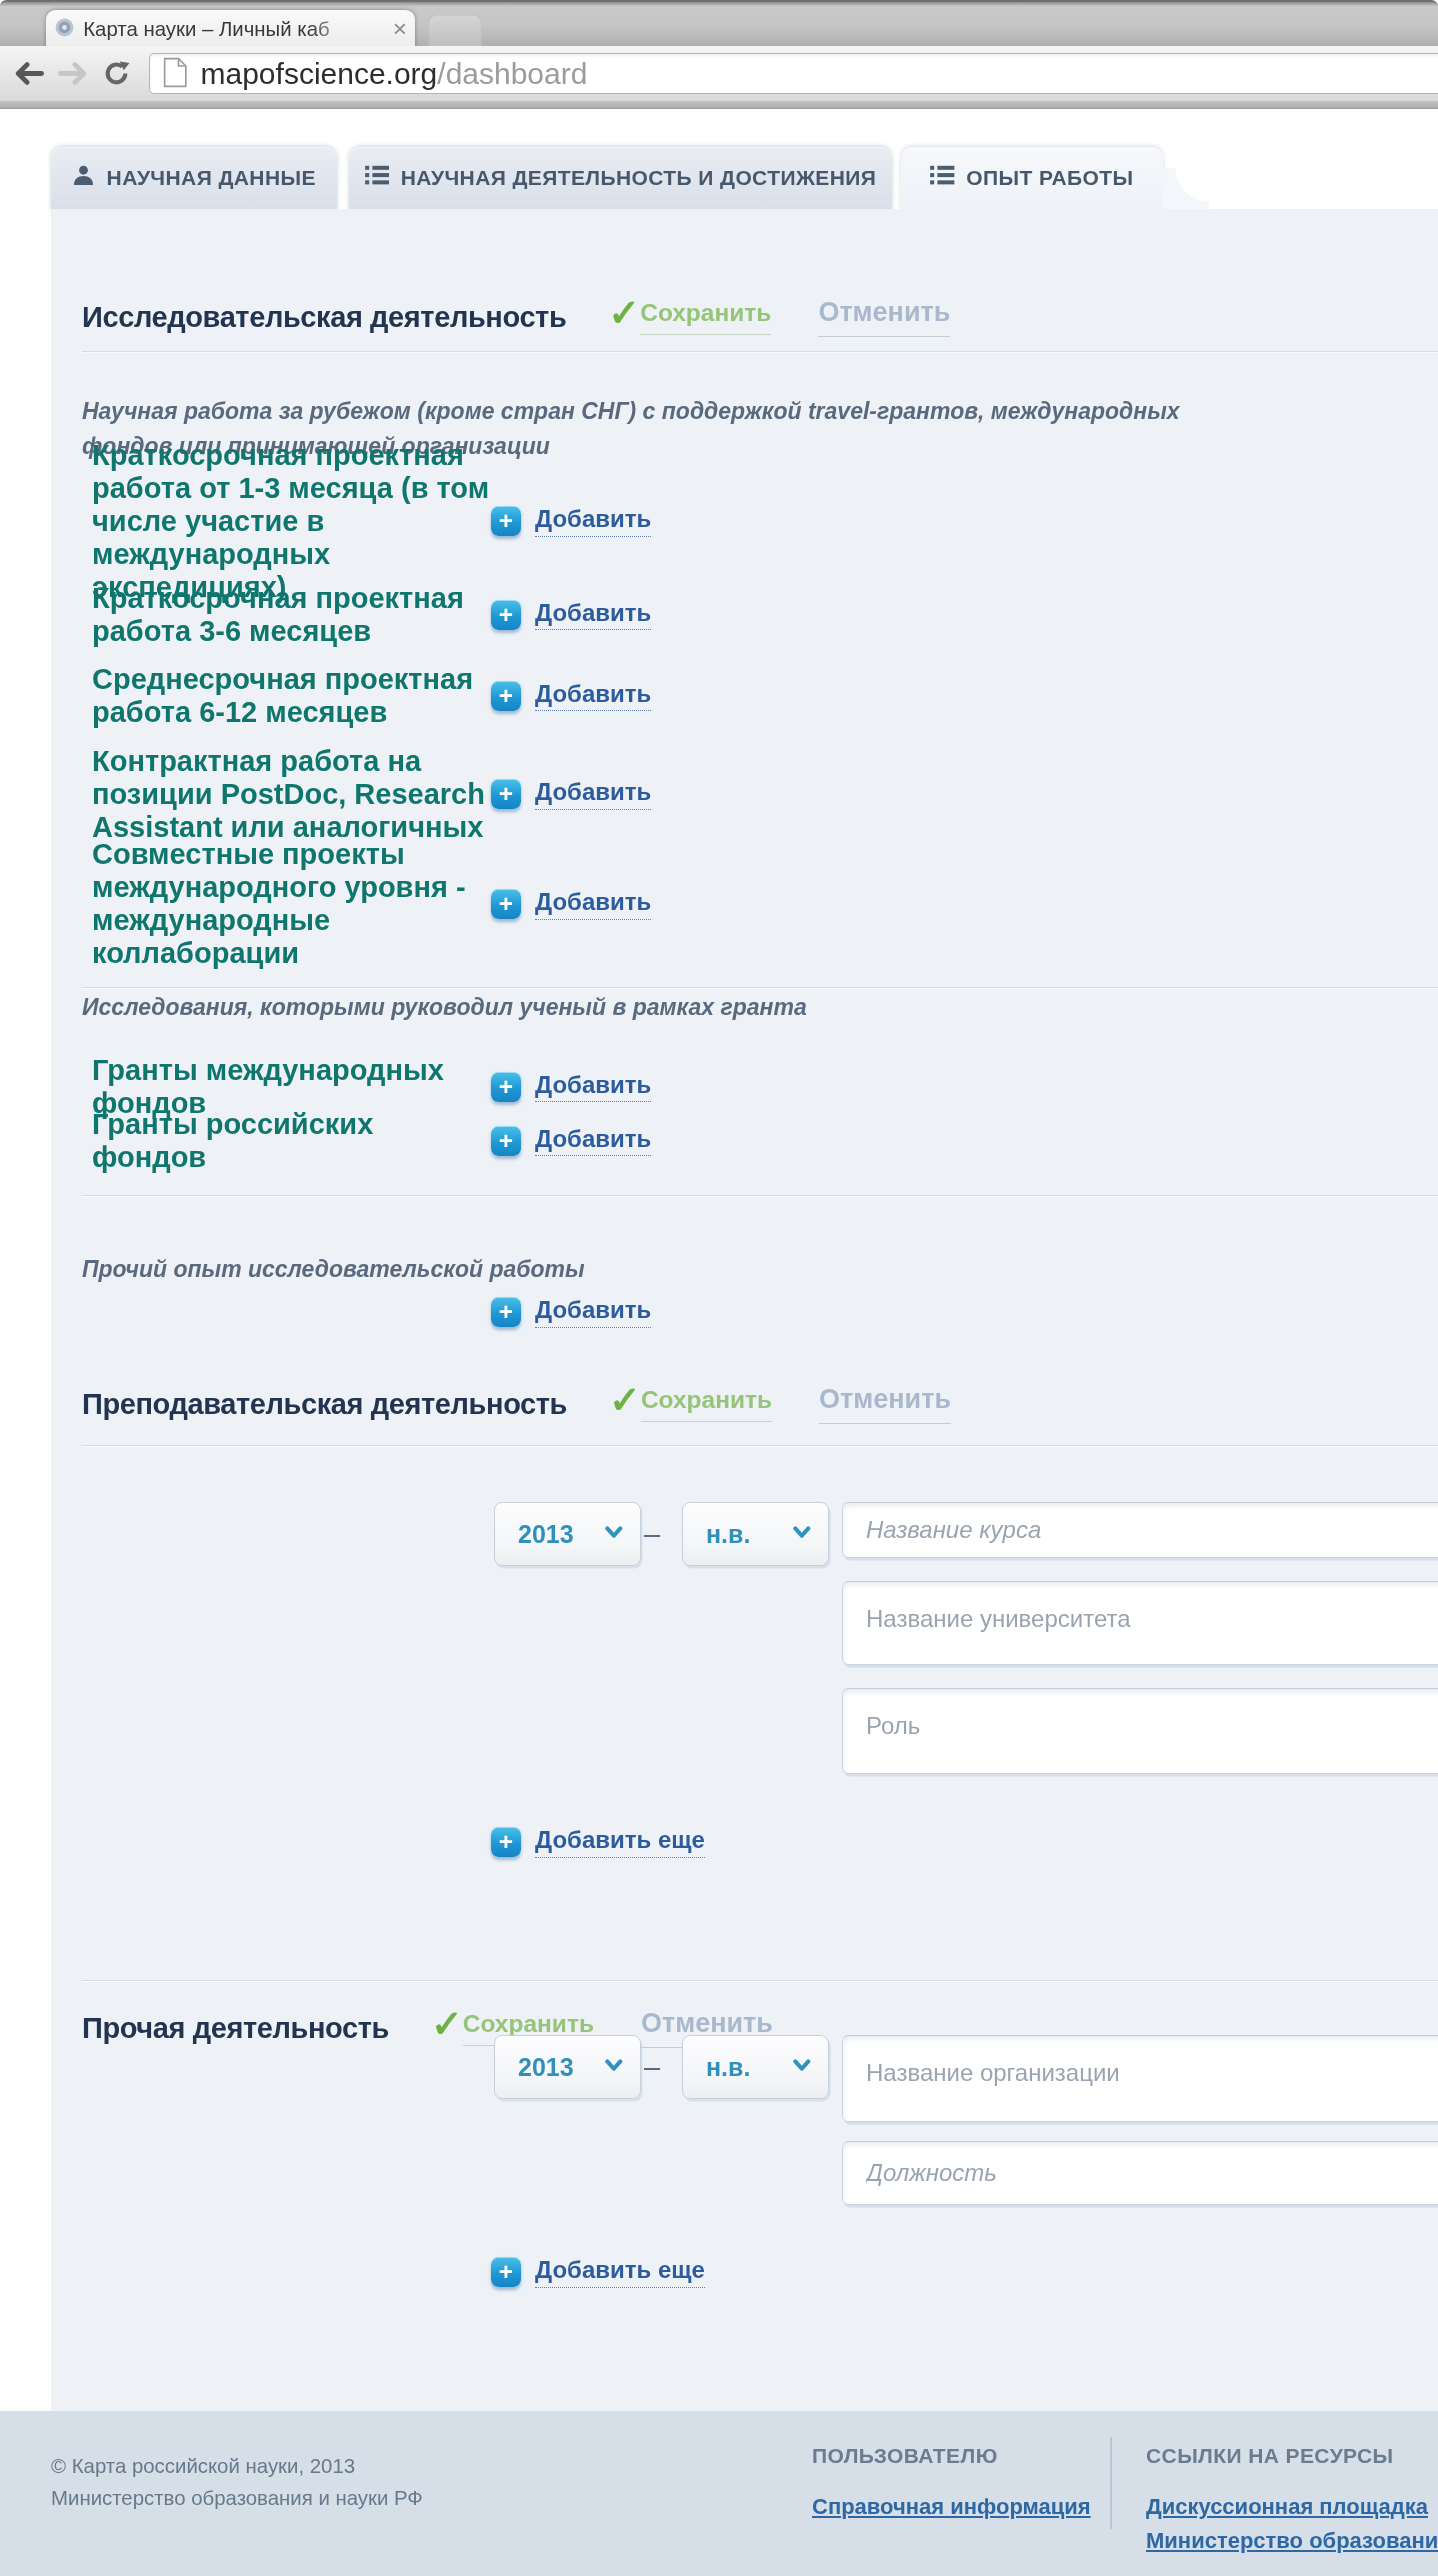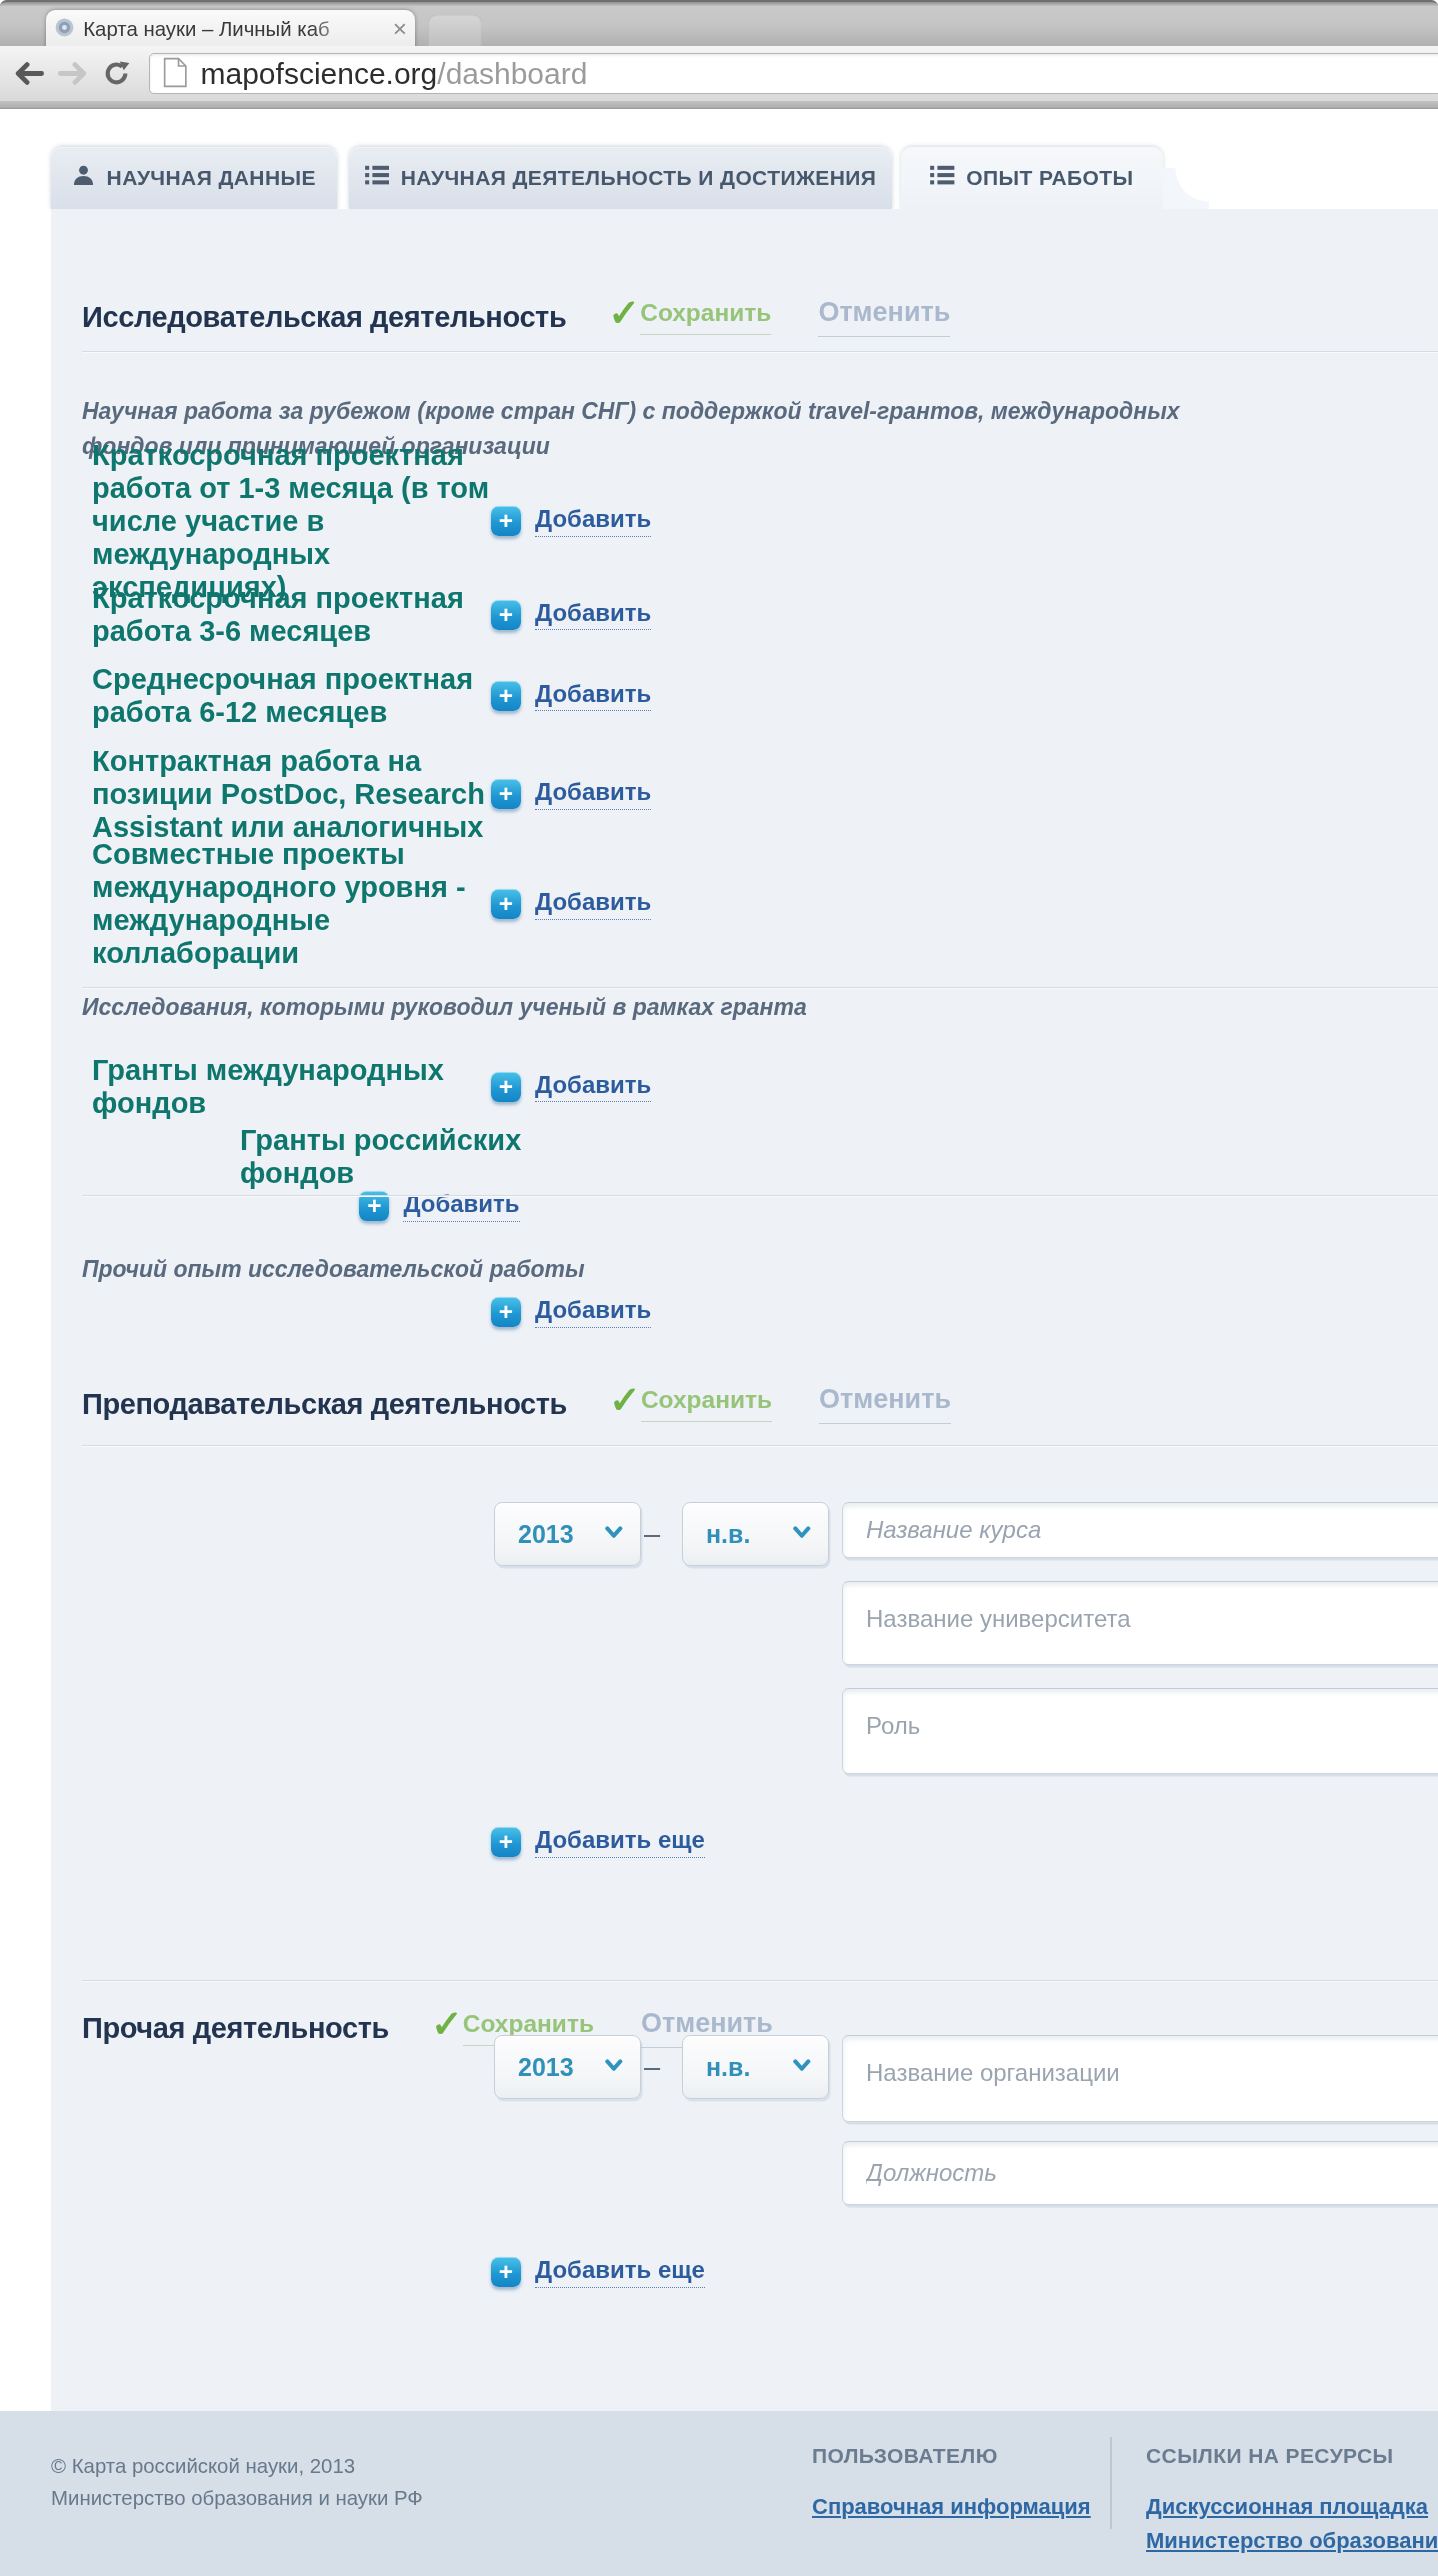--- a/index.html
+++ b/index.html
@@ -248,21 +248,21 @@
   <div class="divider" style="top:778px;"></div>
   <div class="grp-head" style="top:781px;">Исследования, которыми руководил ученый в рамках гранта</div>
 
   <div class="add-row" style="top:861px; height:33px;">
     <div class="row-label">Гранты международных фондов</div>
     <div class="add-ctl">
       <div class="plus-btn">+</div>
       <span class="add-link">Добавить</span>
     </div>
   </div>
-  <div class="add-row" style="top:915px; height:33px;flex-direction:column;">
+  <div class="add-row" style="top:915px; height:33px;">
     <div class="row-label">Гранты российских фондов</div>
     <div class="add-ctl">
       <div class="plus-btn">+</div>
       <span class="add-link">Добавить</span>
     </div>
   </div>
 
   <div class="divider" style="top:986px;"></div>
   <div class="grp-head" style="top:1043px;">Прочий опыт исследовательской работы</div>
 

